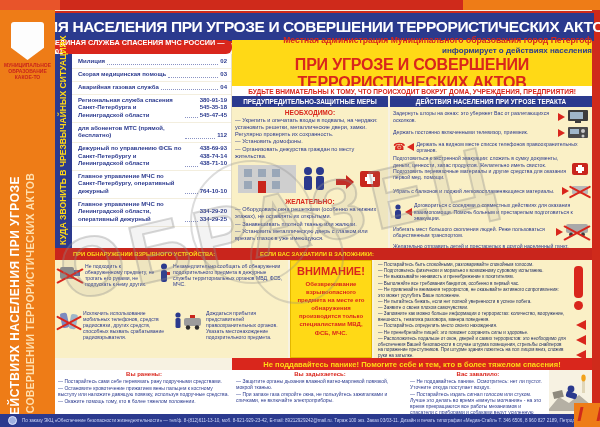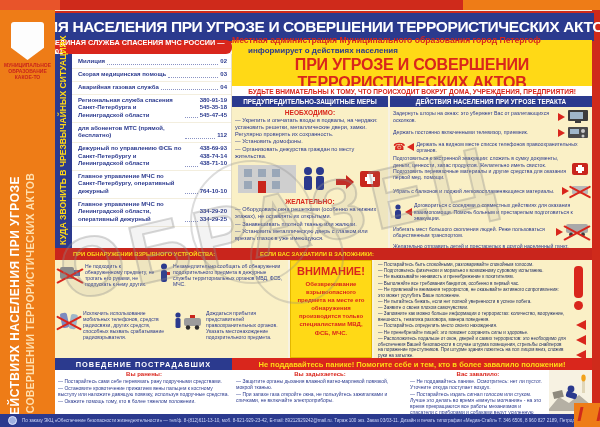--- a/index.html
+++ b/index.html
@@ -29,23 +29,23 @@
   .call-strip{position:absolute;left:55px;top:54px;width:17px;height:194px;background:#2b3a8e;}
   .call-strip-label{left:58px;top:245px;font-size:8.6px;color:#ffd916;}
   .phones{position:absolute;left:72px;top:54px;width:160px;height:194px;background:#ffffff;
           border-right:1px solid #e5ddc5;padding-top:2px;box-sizing:border-box;}
   .entry{display:flex;align-items:flex-end;padding:2.2px 4px 2.2px 6px;border-bottom:1px solid #f3eede;}
   .entry .lbl{color:#2b3a8e;font-weight:bold;font-size:6px;line-height:1.25;max-width:105px;}
   .entry .dots{flex:1;border-bottom:1px dotted #8a93c4;margin:0 2px 1px 2px;min-width:6px;}
   .entry .num{color:#2b3a8e;font-weight:bold;font-size:6px;line-height:1.25;white-space:pre-line;text-align:right;}
   
   .announce{position:absolute;left:232px;top:40px;width:360px;height:46px;background:#ffd916;
-            display:flex;flex-direction:column;align-items:flex-start;justify-content:center;text-align:center;}
+            display:flex;flex-direction:column;align-items:flex-end;justify-content:center;text-align:center;}
   .announce .l1{color:#d9261c;font-weight:bold;font-size:8.6px;}
-  .announce .l2{color:#2b3a8e;font-weight:bold;font-size:8px;margin:1px 16px;}
+  .announce .l2{color:#2b3a8e;font-weight:bold;font-size:8px;margin:1px 0;}
   .announce .l3{color:#d9261c;font-weight:bold;font-size:16px;letter-spacing:-0.2px;}
   .attention-strip{position:absolute;left:232px;top:86px;width:360px;height:10px;background:#fff;
             color:#d9261c;font-weight:bold;font-size:6.6px;display:flex;align-items:center;justify-content:center;white-space:nowrap;}
   .col-head{position:absolute;top:96px;height:11px;background:#2b3a8e;color:#fff;font-weight:bold;
             font-size:6.4px;display:flex;align-items:center;justify-content:center;}
   .col-head.prev{left:232px;width:156px;}
   .col-head.threat{left:390px;width:202px;}
   
   .panel{position:absolute;background:#faf0c6;box-sizing:border-box;}
   .prev-panel{left:232px;top:107px;width:156px;height:141px;padding:1px 3px;}
@@ -355,22 +355,21 @@
         <div class="bar"></div>
         <div class="dot"></div>
       </div>
     <div class="h-arrows">
       <span class="tri-l"></span>
       <span class="tri-l"></span>
       <span class="tri-l"></span>
     </div>
   </div>
 
-  <div class="victims-head">ПОВЕДЕНИЕ ПОСТРАДАВШИХ</div>
-  <div class="panic-strip">Не поддавайтесь панике! Помогите себе и тем, кто в более завалило положении!</div>
+  <div class="panic-strip">Не поддавайтесь панике! Помогите себе и тем, кто в более тяжелом спасения!</div>
 
   <div class="v-col vc1">
     <div class="vt">Вы ранены:</div>
     <div>
         <div class="itm">— Постарайтесь сами себе перевязать рану подручными средствами.</div>
         <div class="itm">— Остановите кровотечение прижатием вены пальцем к костному выступу или наложите давящую повязку, используя подручные средства.</div>
         <div class="itm">— Окажите помощь тому, кто в более тяжелом положении.</div>
       </div>
   </div>
   <div class="v-col vc2">

